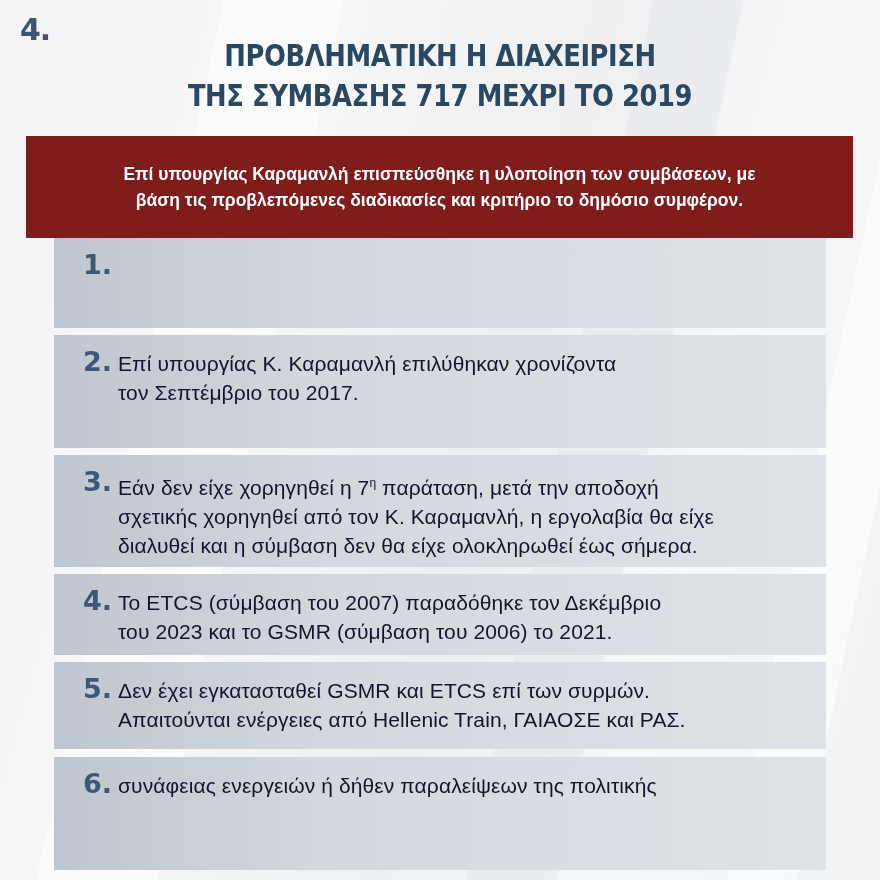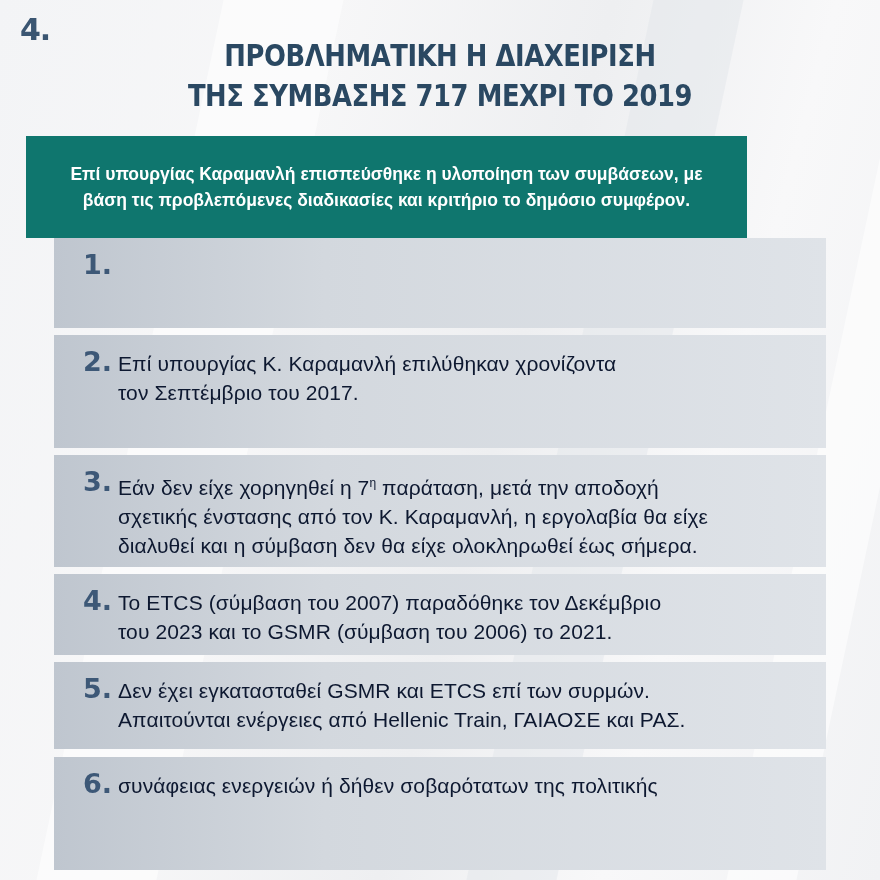--- a/index.html
+++ b/index.html
@@ -21,22 +21,22 @@
       color: #3b5672; letter-spacing: -1px;
     }
     .title {
       position: absolute; left: 0; width: 880px; top: 36px;
       text-align: center; color: #2a4862;
       font-family: "DejaVu Sans", sans-serif; font-weight: bold;
       font-size: 30px; line-height: 40px; letter-spacing: -0.5px;
       transform: scaleX(0.86); transform-origin: center;
     }
     .intro-box {
-      position: absolute; left: 26px; top: 136px; width: 721px; height: 102px;
-      background: #0f766e; box-sizing: border-box;
+      position: absolute; left: 26px; top: 136px; width: 827px; height: 102px;
+      background: #7f1d1d; box-sizing: border-box;
       display: flex; align-items: center; justify-content: center;
     }
     .intro-text {
       color: #ffffff; font-weight: bold; font-size: 17.5px; line-height: 26px;
       text-align: center; font-family: "Liberation Sans", sans-serif;
       padding: 0 20px;
     }
     .card {
       position: absolute; left: 54px; width: 772px; box-sizing: border-box;
       background: linear-gradient(90deg, #bfc6cf 0%, #d3d8de 35%, #dfe3e8 100%);
@@ -89,21 +89,21 @@
   <div class="card-text">
     <div>Επί υπουργίας Κ. Καραμανλή επιλύθηκαν χρονίζοντα</div>
     <div>τον Σεπτέμβριο του 2017.</div>
   </div>
 </div>
 
 <div class="card c3">
   <div class="card-num">3.</div>
   <div class="card-text">
     <div><span>Εάν δεν είχε χορηγηθεί η 7</span><sup>η</sup><span> παράταση, μετά την αποδοχή</span></div>
-    <div>σχετικής ένστασης από τον Κ. Καραμανλή, η εργολαβία θα είχε</div>
+    <div>σχετικής χορηγηθεί από τον Κ. Καραμανλή, η εργολαβία θα είχε</div>
     <div>διαλυθεί και η σύμβαση δεν θα είχε ολοκληρωθεί έως σήμερα.</div>
   </div>
 </div>
 
 <div class="card c4">
   <div class="card-num">4.</div>
   <div class="card-text">
     <div>Το ETCS (σύμβαση του 2007) παραδόθηκε τον Δεκέμβριο</div>
     <div>του 2023 και το GSMR (σύμβαση του 2006) το 2021.</div>
   </div>
@@ -113,15 +113,15 @@
   <div class="card-num">5.</div>
   <div class="card-text">
     <div>Δεν έχει εγκατασταθεί GSMR και ETCS επί των συρμών.</div>
     <div>Απαιτούνται ενέργειες από Hellenic Train, ΓΑΙΑΟΣΕ και ΡΑΣ.</div>
   </div>
 </div>
 
 <div class="card c6">
   <div class="card-num">6.</div>
   <div class="card-text">
-    <div>συνάφειας ενεργειών ή δήθεν σοβαρότατων της πολιτικής</div>
+    <div>συνάφειας ενεργειών ή δήθεν παραλείψεων της πολιτικής</div>
   </div>
 </div>
 
 </body></html>

